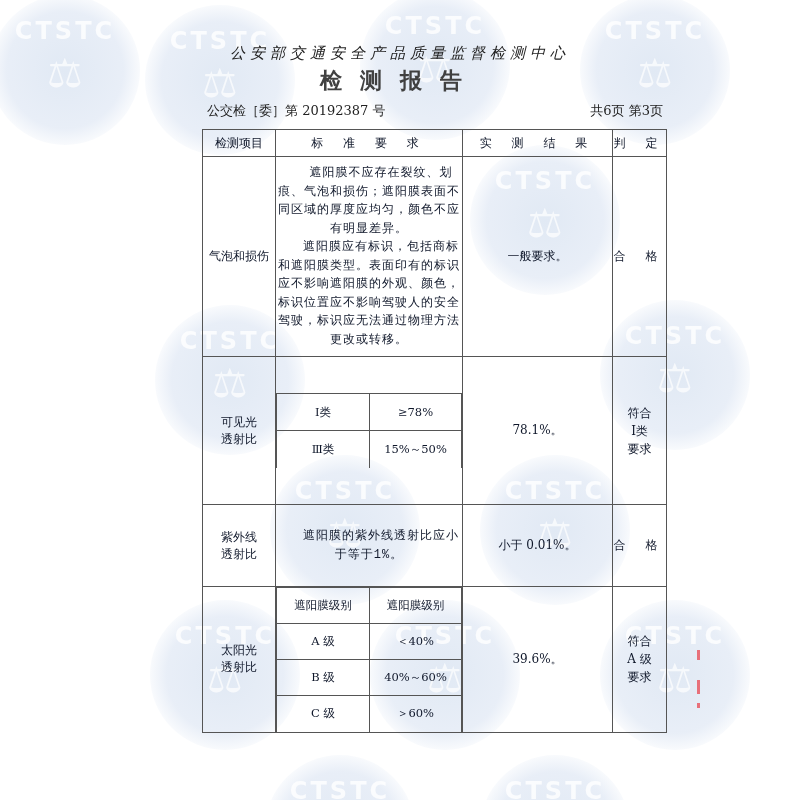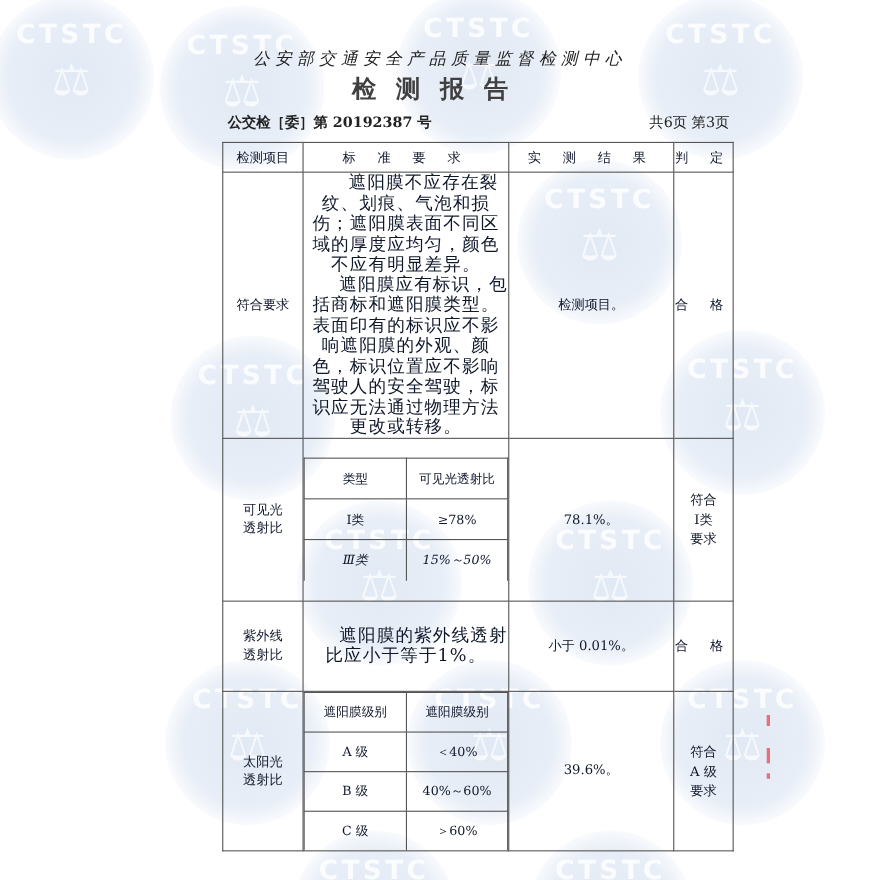--- a/index.html
+++ b/index.html
@@ -25,39 +25,39 @@
   }
   .org {
     position: absolute; top: 44px; left: 0; width: 800px; text-align: center;
     font-size: 15px; letter-spacing: 5px; color: #222; font-style: italic;
   }
   .title {
     position: absolute; top: 66px; left: 0; width: 800px; text-align: center;
     font-size: 22px; font-weight: bold; letter-spacing: 18px; color: #404040;
   }
   .docno {
-    position: absolute; top: 102px; left: 207px; font-size: 13px; color: #222; font-weight: bold;
+    position: absolute; top: 102px; left: 207px; font-size: 13px; color: #222;
   }
   .pageinfo {
     position: absolute; top: 102px; right: 137px; font-size: 13px; color: #222;
   }
   table.report {
     position: absolute; top: 129px; left: 202px;
     width: 464px; border-collapse: collapse; table-layout: fixed;
     font-size: 12px; color: #0f172a;
   }
   table.report td, table.report th {
     border: 1px solid #555; padding: 0; text-align: center; vertical-align: middle;
     font-weight: normal;
   }
   table.report th { height: 26px; font-size: 12px; }
   .spaced { letter-spacing: 8px; }
   .req-text {
     text-align: left; padding: 4px 6px 4px 8px; line-height: 18.5px;
-    letter-spacing: 1px; font-size: 16px;
+    letter-spacing: 1px; font-size: 12px; font-family: Liberation Mono, monospace;
   }
   .req-text p { margin: 0; text-indent: 2em; }
   .inner { width: 100%; height: 100%; border-collapse: collapse; table-layout: fixed; }
   .inner td { border: none; border-bottom: 1px solid #555; font-size: 11.5px; }
   .inner tr:last-child td { border-bottom: none; }
   .inner td:first-child { border-right: 1px solid #555; }
   td.nopad { padding: 0; }
   .verdict { line-height: 18px; }
   .redmark {
     position: absolute; left: 697px; width: 3px; background: #e8707a;
@@ -139,50 +139,46 @@
   </colgroup>
   <tbody>
       <tr>
     <th>检测项目</th>
     <th class="spaced">标 准 要 求</th>
     <th class="spaced">实 测 结 果</th>
     <th class="spaced">判 定</th>
   </tr>
 
   <tr style="height:200px;">
-    <td>符合要求</td>
+    <td>气泡和损伤</td>
     <td class="req-text">
       <p>遮阳膜不应存在裂纹、划痕、气泡和损伤；遮阳膜表面不同区域的厚度应均匀，颜色不应有明显差异。</p>
       <p>遮阳膜应有标识，包括商标和遮阳膜类型。表面印有的标识应不影响遮阳膜的外观、颜色，标识位置应不影响驾驶人的安全驾驶，标识应无法通过物理方法更改或转移。</p>
     </td>
-    <td>检测项目。</td>
+    <td>一般要求。</td>
     <td class="spaced">合 格</td>
   </tr>
 
   <tr style="height:148px;">
     <td>
       <div>可见光</div>
       <div>透射比</div>
     </td>
     <td class="nopad">
       <table class="inner">
         <colgroup>
               <col style="width:93px">
               <col>
             </colgroup>
         <tbody>
-              <tr style="height:37px;">
-          <td>类型</td>
-          <td>可见光透射比</td>
-        </tr>
         <tr style="height:37px;">
           <td>Ⅰ类</td>
           <td>≥78%</td>
         </tr>
-        <tr style="height:37px;font-style:italic;">
+        <tr style="height:37px;">
           <td>Ⅲ类</td>
           <td>15%～50%</td>
         </tr>
       </tbody>
           </table>
     </td>
     <td>78.1%。</td>
     <td class="verdict">
       <div>符合</div>
       <div>Ⅰ类</div>

